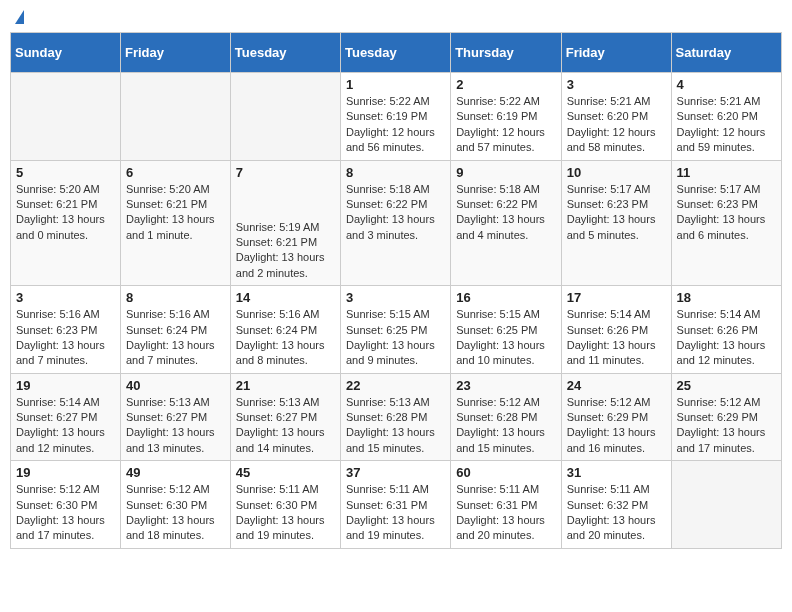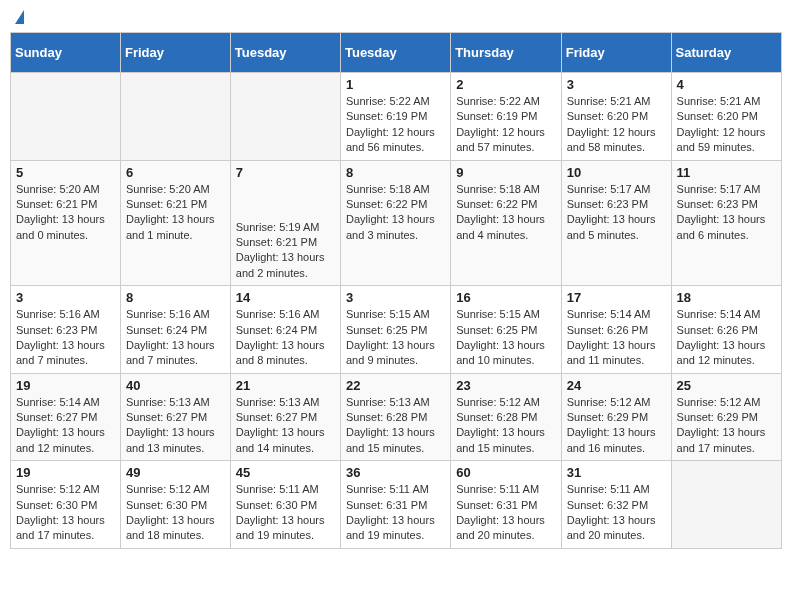--- a/index.html
+++ b/index.html
@@ -321,21 +321,21 @@
 and 18 minutes.</div>
         </td>
         <td>
           <span class="day-num">45</span>
           <div class="cell-info" style="white-space: pre-line;">Sunrise: 5:11 AM
 Sunset: 6:30 PM
 Daylight: 13 hours
 and 19 minutes.</div>
         </td>
         <td>
-          <span class="day-num">36</span>
+          <span class="day-num">37</span>
           <div class="cell-info" style="white-space: pre-line;">Sunrise: 5:11 AM
 Sunset: 6:31 PM
 Daylight: 13 hours
 and 19 minutes.</div>
         </td>
         <td>
           <span class="day-num">60</span>
           <div class="cell-info" style="white-space: pre-line;">Sunrise: 5:11 AM
 Sunset: 6:31 PM
 Daylight: 13 hours

